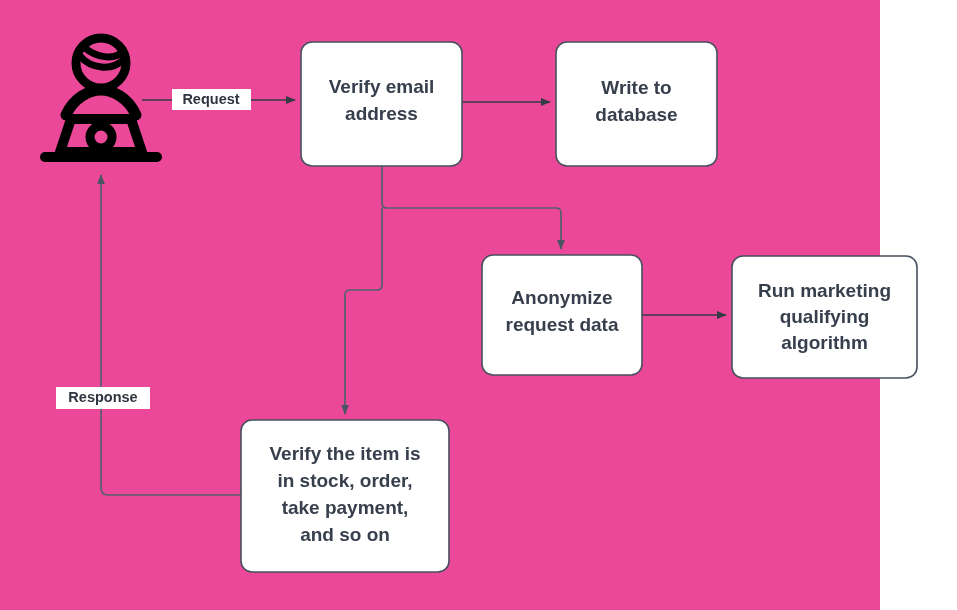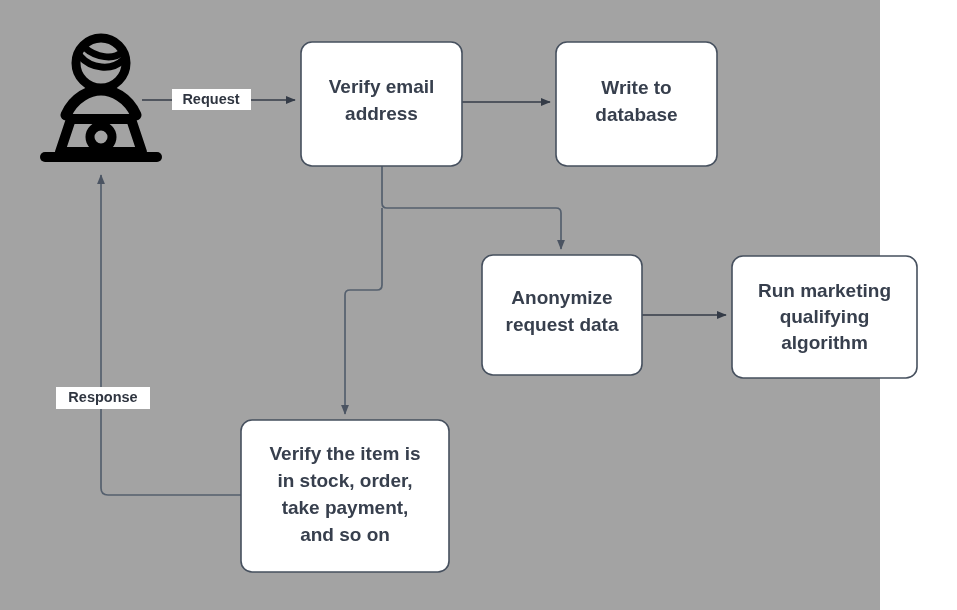--- a/index.html
+++ b/index.html
@@ -11,21 +11,21 @@
   body {
     width: 957px;
     height: 610px;
     font-family: "Liberation Sans", sans-serif;
     overflow: hidden;
   }
   #diagram-root {
     position: relative;
     width: 880px;
     height: 610px;
-    background: #a3a3a3;
+    background: #ec4899;
   }
   svg#flow-svg {
     display: block;
     width: 957px;
     height: 610px;
   }
   .node-box {
     fill: #ffffff;
     stroke: #46505e;
     stroke-width: 1.6;

